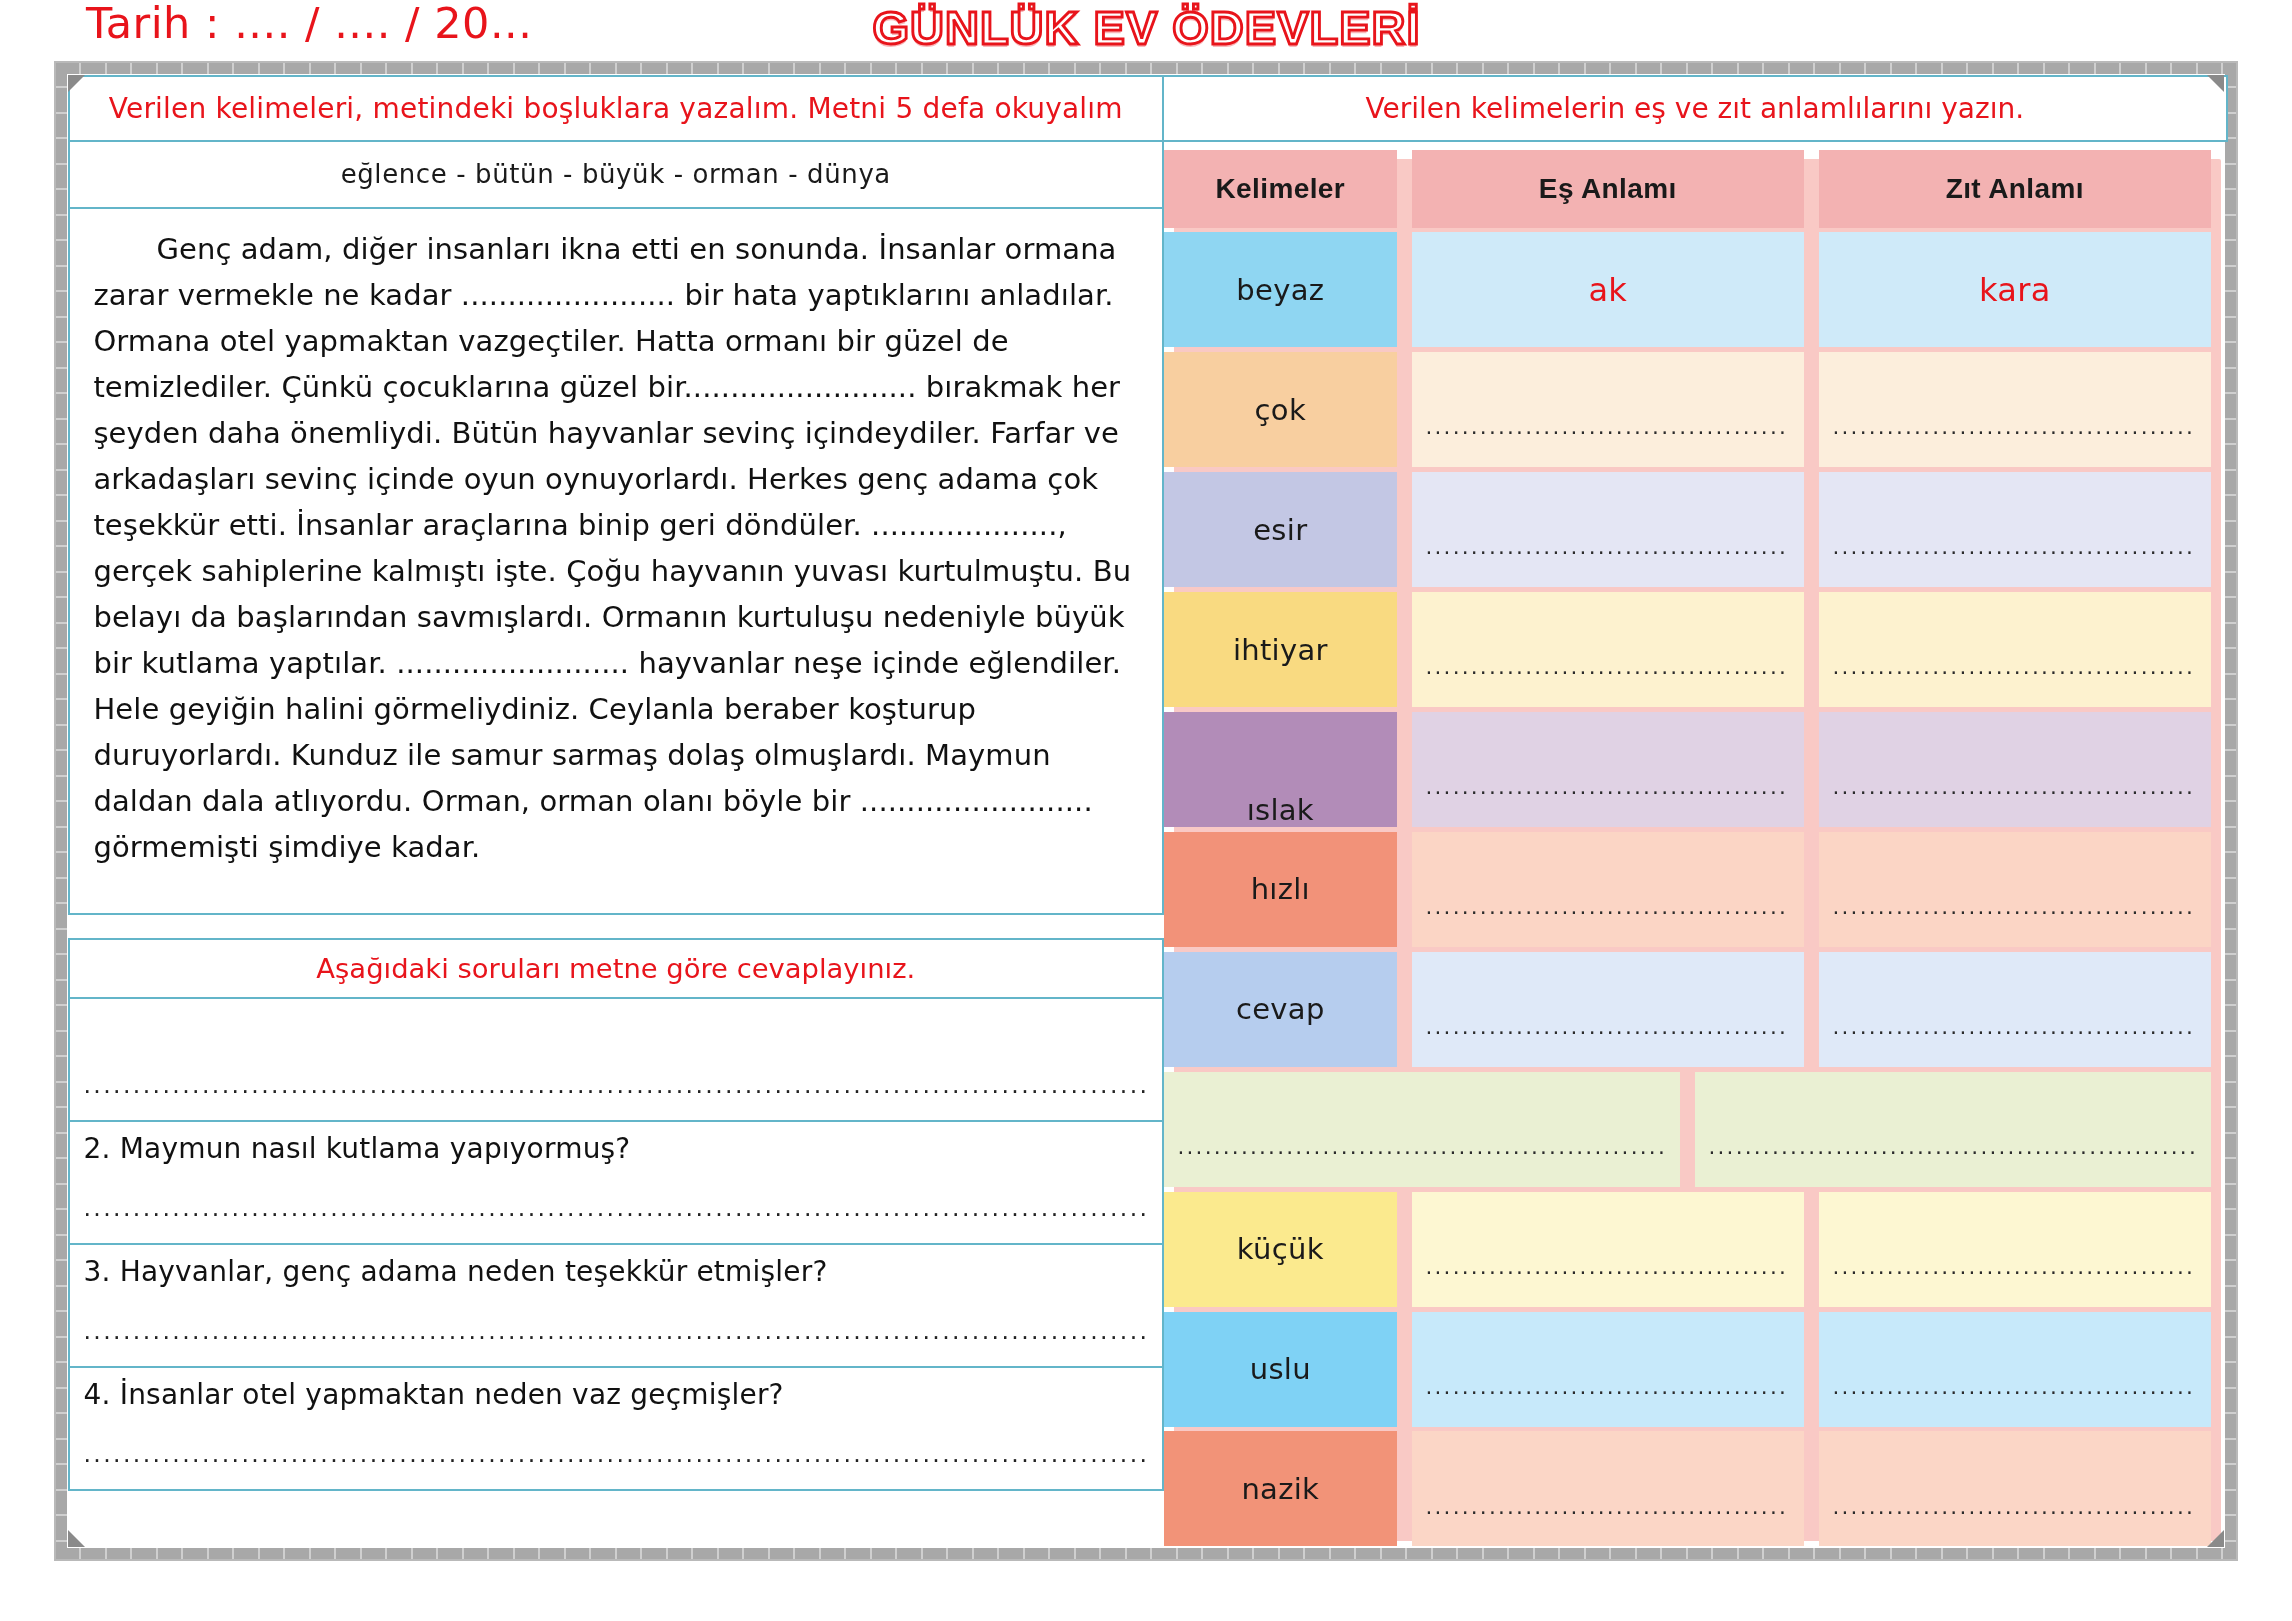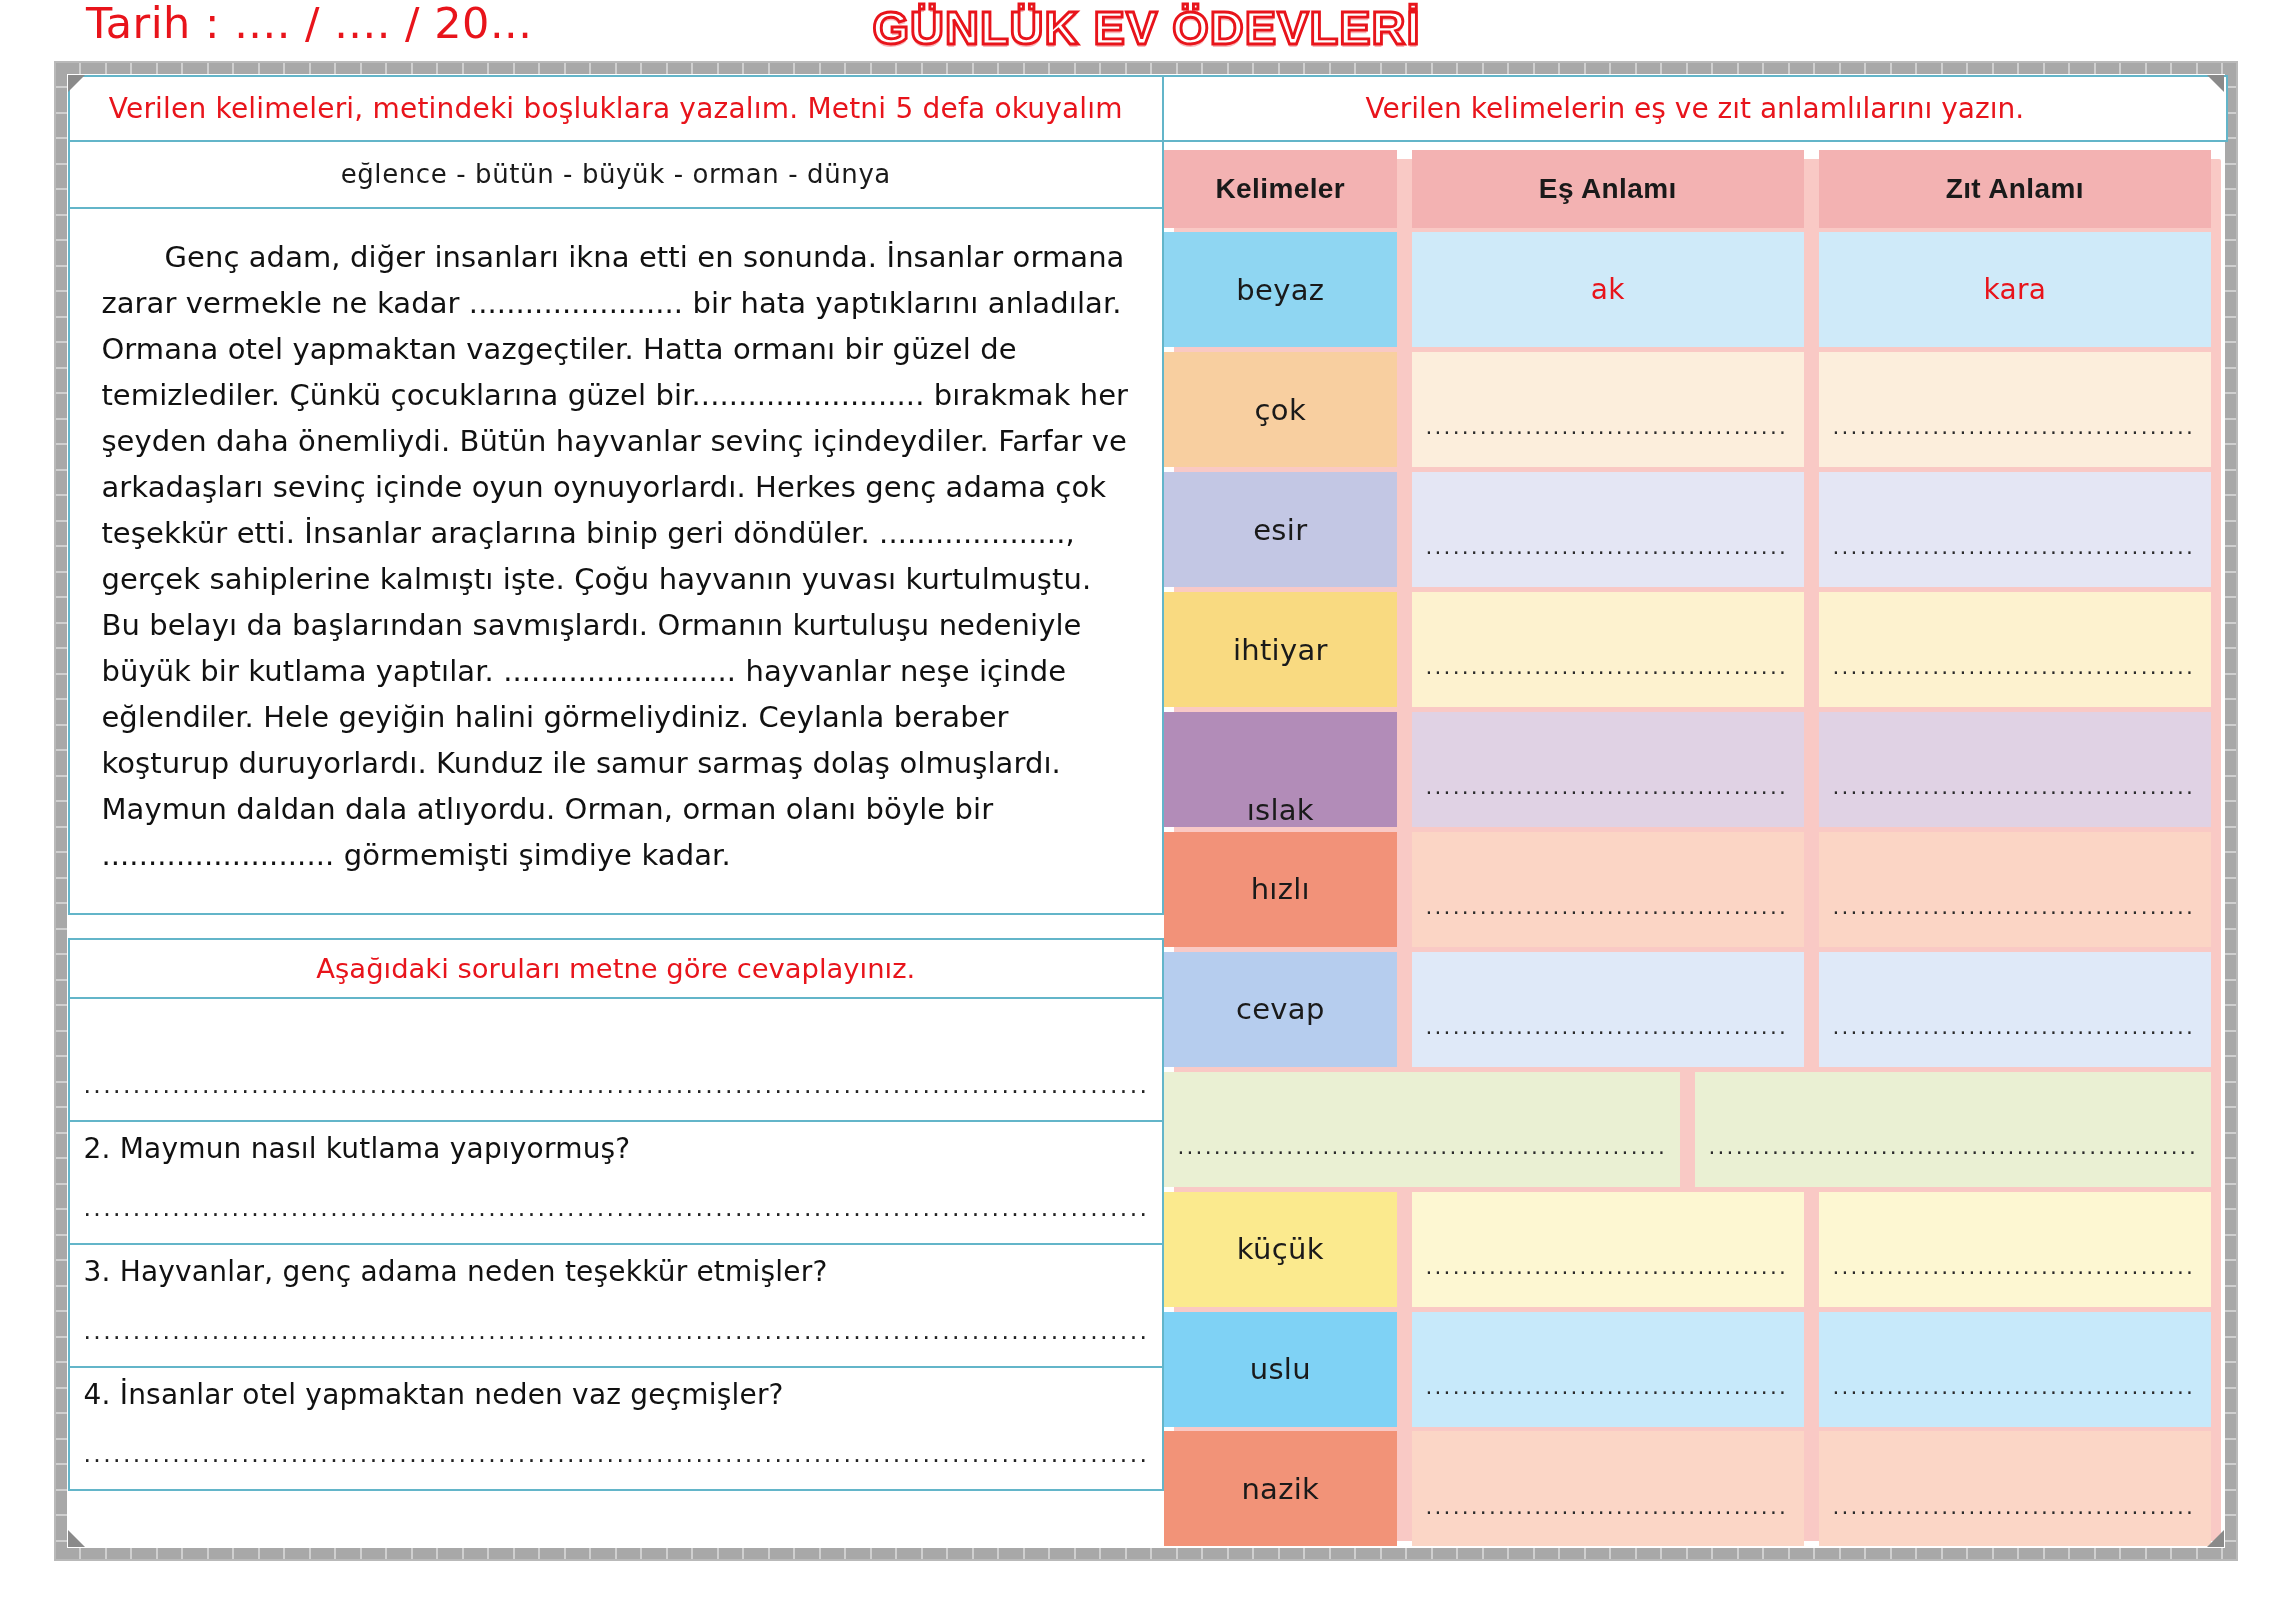--- a/index.html
+++ b/index.html
@@ -146,21 +146,21 @@
     height: 706px;
     padding: 13.7px 19.6px 9.8px 19.6px;
   }
   .story-text {
     font-family: "DejaVu Sans", sans-serif;
     font-size: 29px;
     line-height: 46px;
     color: #111;
     text-indent: 63px;
     letter-spacing: 0.1px;
-    margin: 12px;
+    margin: 4px;
     text-align: left;
   }
   .q-head-box {
     border: 2px solid #63b5c9;
     box-sizing: border-box;
     background: #fff;
     height: 61px;
     margin-top: 23.5px;
     display: flex;
     align-items: center;
@@ -271,21 +271,21 @@
   }
   .vt-body-row { height: 115px; }
   .vt-word-label {
     font-family: "DejaVu Sans", sans-serif;
     font-size: 29px;
     color: #1a1a1a;
     letter-spacing: 0.3px;
   }
   .vt-ans-filled {
     font-family: "DejaVu Sans", sans-serif;
-    font-size: 28px;
+    font-size: 32px;
     color: #e8141b;
     letter-spacing: 0.3px;
   }
   .vt-ans-dots {
     position: absolute;
     left: 13.7px; right: 13.7px;
     bottom: 27.4px;
     font-family: "DejaVu Sans", sans-serif;
     font-size: 21.6px;
     color: #2b2b2b;

